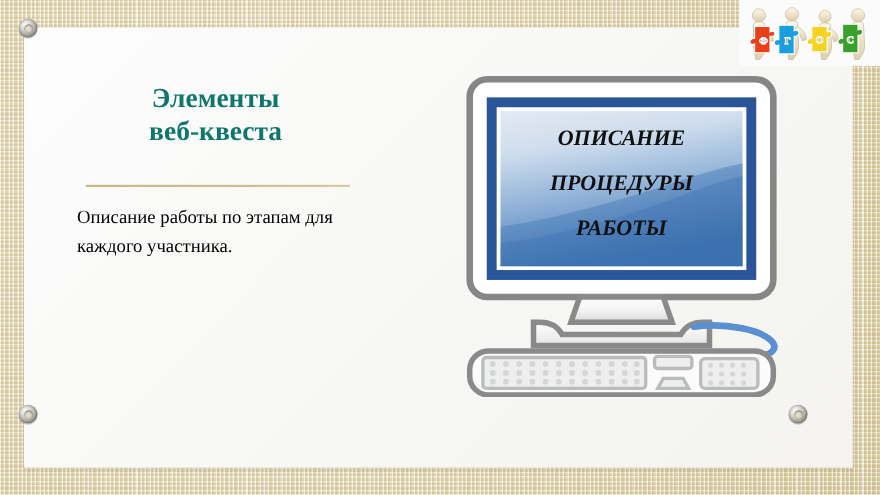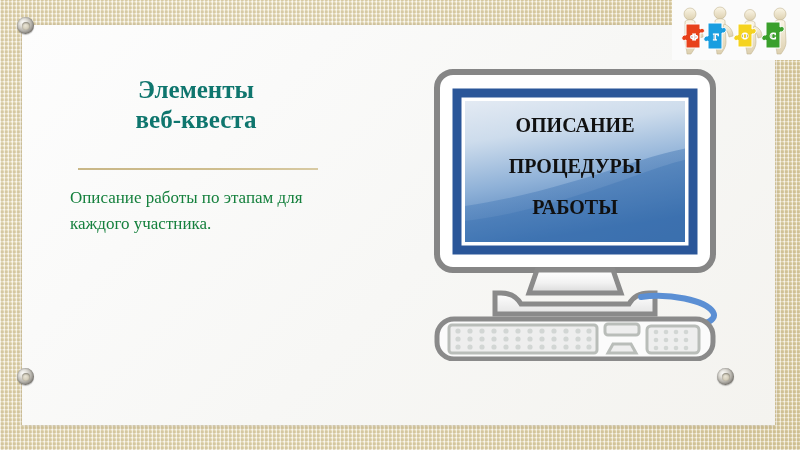--- a/index.html
+++ b/index.html
@@ -113,34 +113,35 @@
   }
   #divider {
     margin: 34px 0 0 32px;
     width: 240px;
     height: 2px;
     background: linear-gradient(90deg, #c9b787 0%, #cfbe8f 60%, #d8caa3 100%);
   }
   #body-text {
     margin: 15px 0 0 24px;
     width: 282px;
-    color: #15803d;
+    color: #000000;
     font-family: "Liberation Serif", serif;
     font-size: 17px;
     line-height: 1.55;
     text-align: left;
   }
 
   
   #computer {
     position: absolute;
-    left: 425px;
+    left: 415px;
     top: 66px;
     width: 300px;
     height: 295px;
+    font-style: italic;
   }
 
   
   #fgos {
     position: absolute;
     left: 676px;
     top: 2px;
     width: 118px;
     height: 56px;
   }

